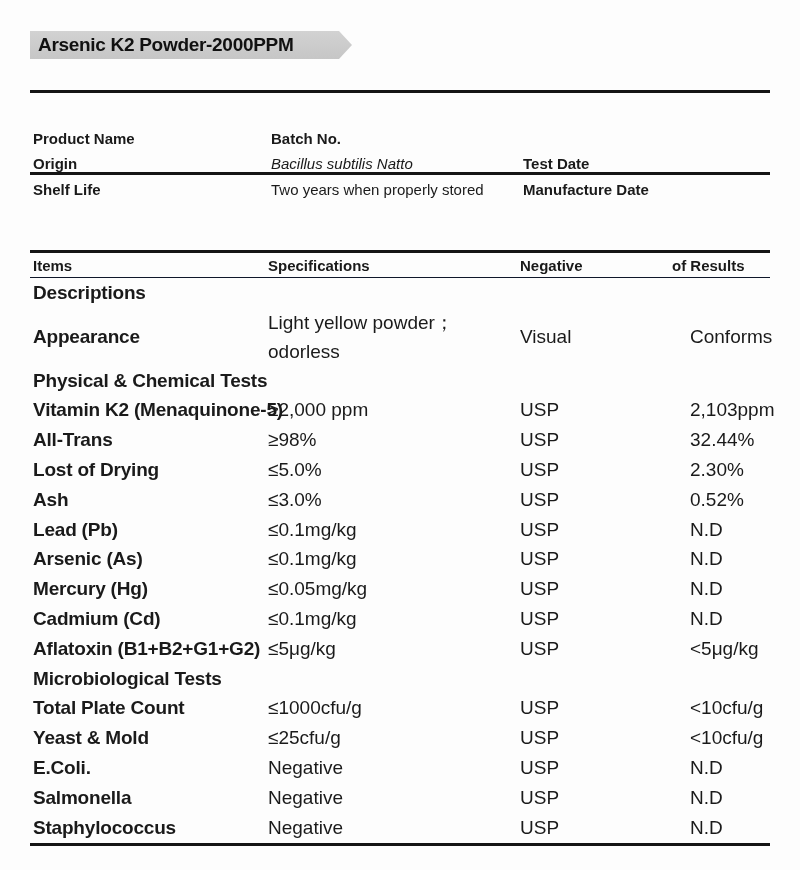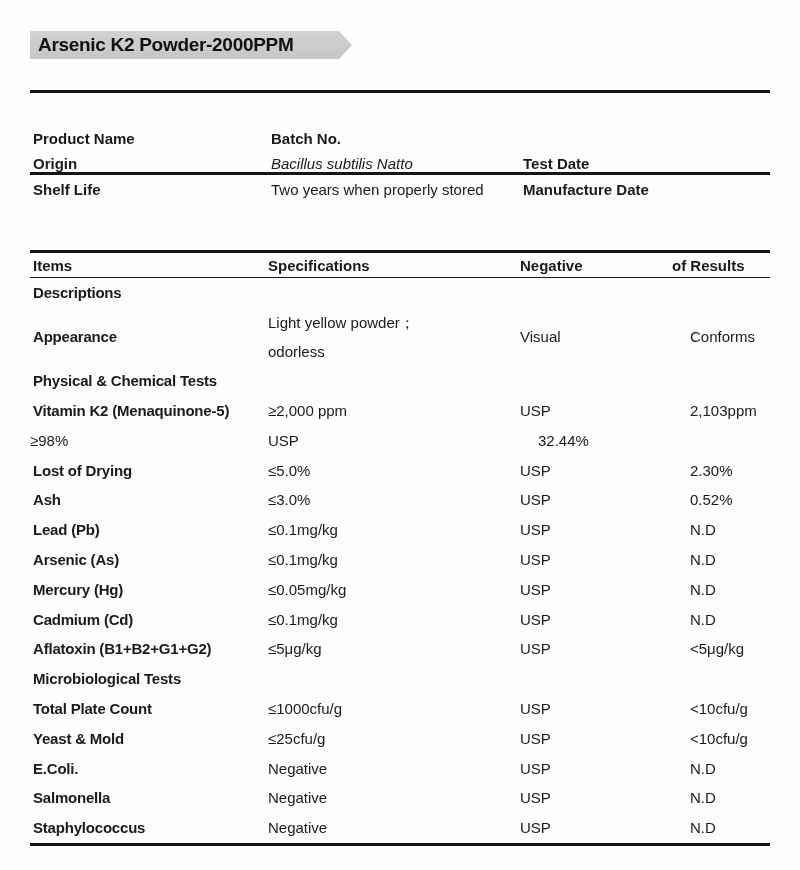--- a/index.html
+++ b/index.html
@@ -73,21 +73,21 @@
     font-weight: bold;
   }
   .rt-header .hcell { padding-left: 3px; white-space: nowrap; }
   .rt-header .hcell.c2, .rt-header .hcell.c3 { padding-left: 0; }
   .rt-header .hcell.c1 { padding-left: 0; }
   .rt-body .row {
     display: grid;
     grid-template-columns: 238px 252px 152px 98px;
     align-items: center;
     height: 29.8px;
-    font-size: 15px;
+    font-size: 19px;
   }
   .rt-body .row.tall { height: 58px; }
   .rt-body .item-cell { font-weight: bold; padding-left: 3px; white-space: nowrap; letter-spacing: -0.2px; }
   .rt-body .spec-cell, .rt-body .method-cell { white-space: nowrap; }
   .rt-body .result-cell { padding-left: 18px; white-space: nowrap; }
   .rt-body .section-cell { font-weight: bold; padding-left: 3px; white-space: nowrap; letter-spacing: -0.2px; }
   .spec-line { line-height: 29px; }
 </style>
 </head>
 <body>
@@ -138,20 +138,21 @@
         <div class="row">
           <div class="section-cell" style="grid-column: 1 / span 4;">Physical &amp; Chemical Tests</div>
         </div>
         <div class="row">
           <div class="item-cell">Vitamin K2 (Menaquinone-5)</div>
           <div class="spec-cell">≥2,000 ppm</div>
           <div class="method-cell">USP</div>
           <div class="result-cell">2,103ppm</div>
         </div>
         <div class="row">
+          <div class="item-cell">All-Trans</div>
           <div class="spec-cell">≥98%</div>
           <div class="method-cell">USP</div>
           <div class="result-cell">32.44%</div>
         </div>
         <div class="row">
           <div class="item-cell">Lost of Drying</div>
           <div class="spec-cell">≤5.0%</div>
           <div class="method-cell">USP</div>
           <div class="result-cell">2.30%</div>
         </div>

